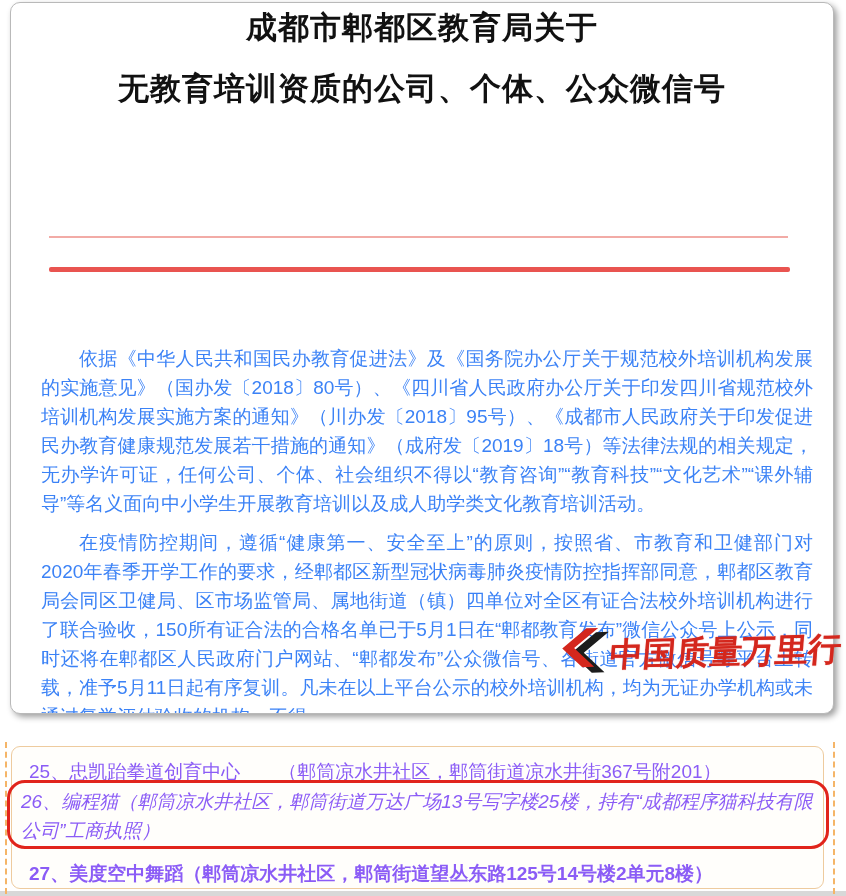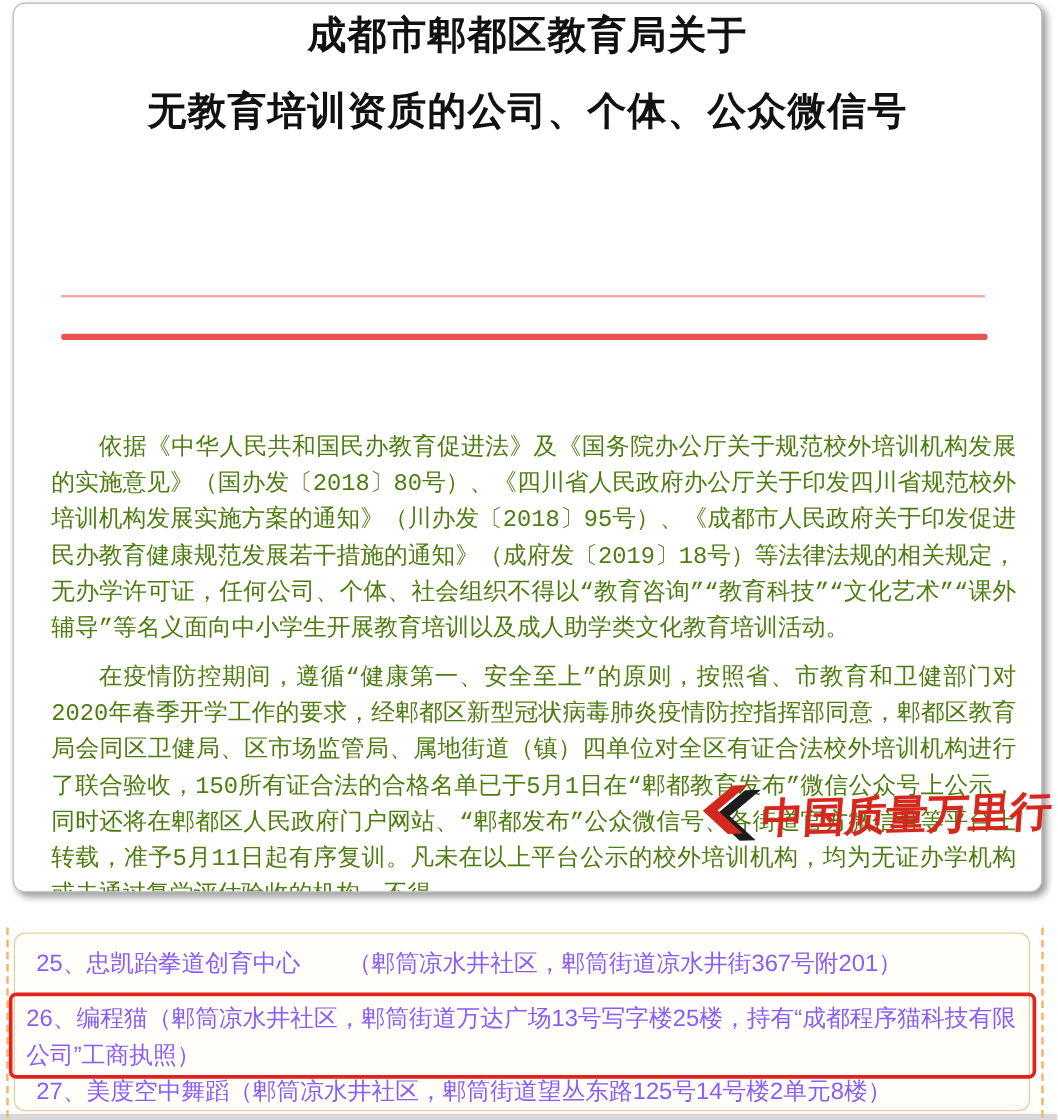--- a/index.html
+++ b/index.html
@@ -12,21 +12,21 @@
             background:#ffffff;border:1px solid #b9b9b9;border-radius:10px;
             box-shadow:3px 3px 6px rgba(0,0,0,0.38);overflow:hidden;z-index:1;}
   .doc-title{position:absolute;top:-6px;left:0;right:0;text-align:center;
              font-size:31px;font-weight:700;color:#111111;line-height:61px;
              letter-spacing:1px;}
   .rule-thin{position:absolute;top:233px;left:38px;width:739px;height:2px;
              background:#f2aba6;}
   .rule-thick{position:absolute;top:264px;left:38px;width:741px;height:5px;
               background:#e95450;border-radius:2px;}
   .doc-body{position:absolute;top:341px;left:30px;width:772px;
-            font-size:19px;line-height:29px;color:#4d7c0f;text-align:justify;font-family:Liberation Mono, monospace;}
+            font-size:19px;line-height:29px;color:#3b82f6;text-align:justify;}
   .doc-body p{margin:0;text-indent:2em;}
   .doc-body p + p{margin-top:10px;}
 
   
   .watermark{position:absolute;left:556px;top:622px;height:60px;z-index:5;
              display:flex;align-items:center;white-space:nowrap;}
   .wm-logo{width:54px;height:54px;flex:0 0 auto;transform:skewX(-8deg) rotate(-2deg);}
   .wm-text{font-size:33px;font-weight:700;color:#d4271d;letter-spacing:0px;
            transform:skewX(-6deg) rotate(-1.5deg);
            text-shadow:0 0 1px rgba(212,39,29,0.65);}
@@ -34,23 +34,23 @@
   
   .dash-line{position:absolute;top:742px;height:152px;width:0;
              border-left:2px dashed #f5b568;z-index:1;}
   .dash-left{left:5px;}
   .dash-right{left:833px;}
   .list-card{position:absolute;left:11px;top:746px;width:813px;height:143px;
              background:#fffefb;border:1px solid #eecb9e;border-radius:9px;z-index:2;}
   .list-item{position:absolute;left:17px;right:14px;font-size:19px;color:#8b5cf6;
              line-height:29px;white-space:pre-wrap;}
   .item-25{top:10px;}
-  .item-27{top:112px;}
-  .highlight-box{position:absolute;left:-5px;top:47px;width:822px;height:69px;
-                 border:3px solid #e1241b;border-radius:6px;background:transparent;}
+  .item-27{top:112px;font-weight:bold;}
+  .highlight-box{position:absolute;left:-5px;top:33px;width:822px;height:69px;
+                 border:3px solid #e1241b;border-radius:18px;background:transparent;font-style:italic;}
   .item-26{position:absolute;left:11px;right:8px;top:4px;line-height:29px;}
 
   .bottom-strip{position:absolute;left:0;top:891px;width:846px;height:5px;
                 background:#d8d8d8;z-index:0;}
 </style>
 </head>
 <body>
 
 <div class="page">
 

